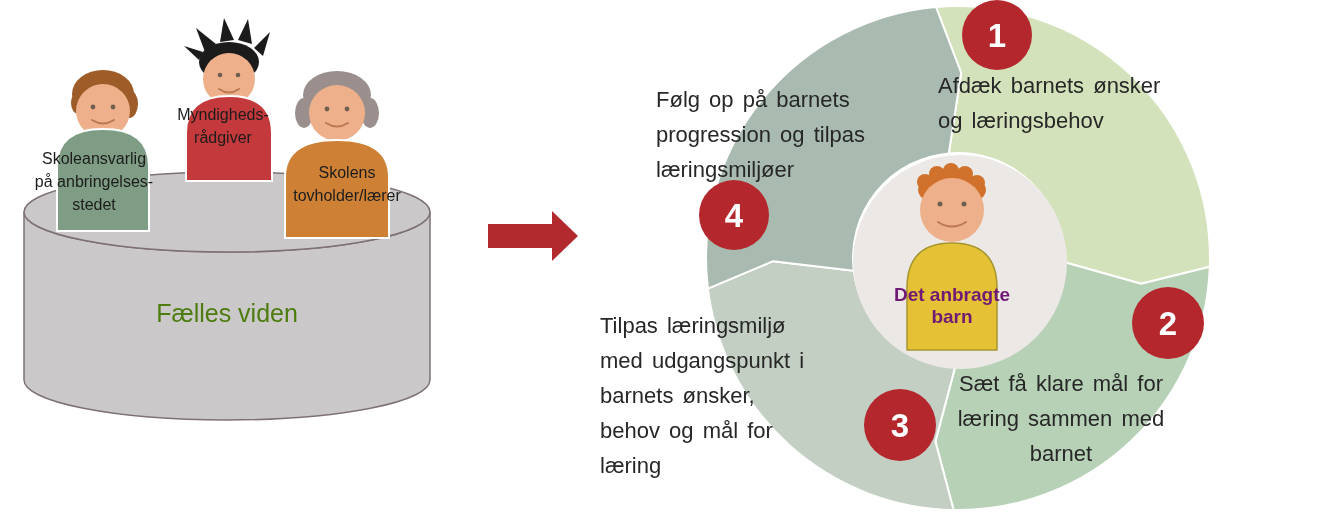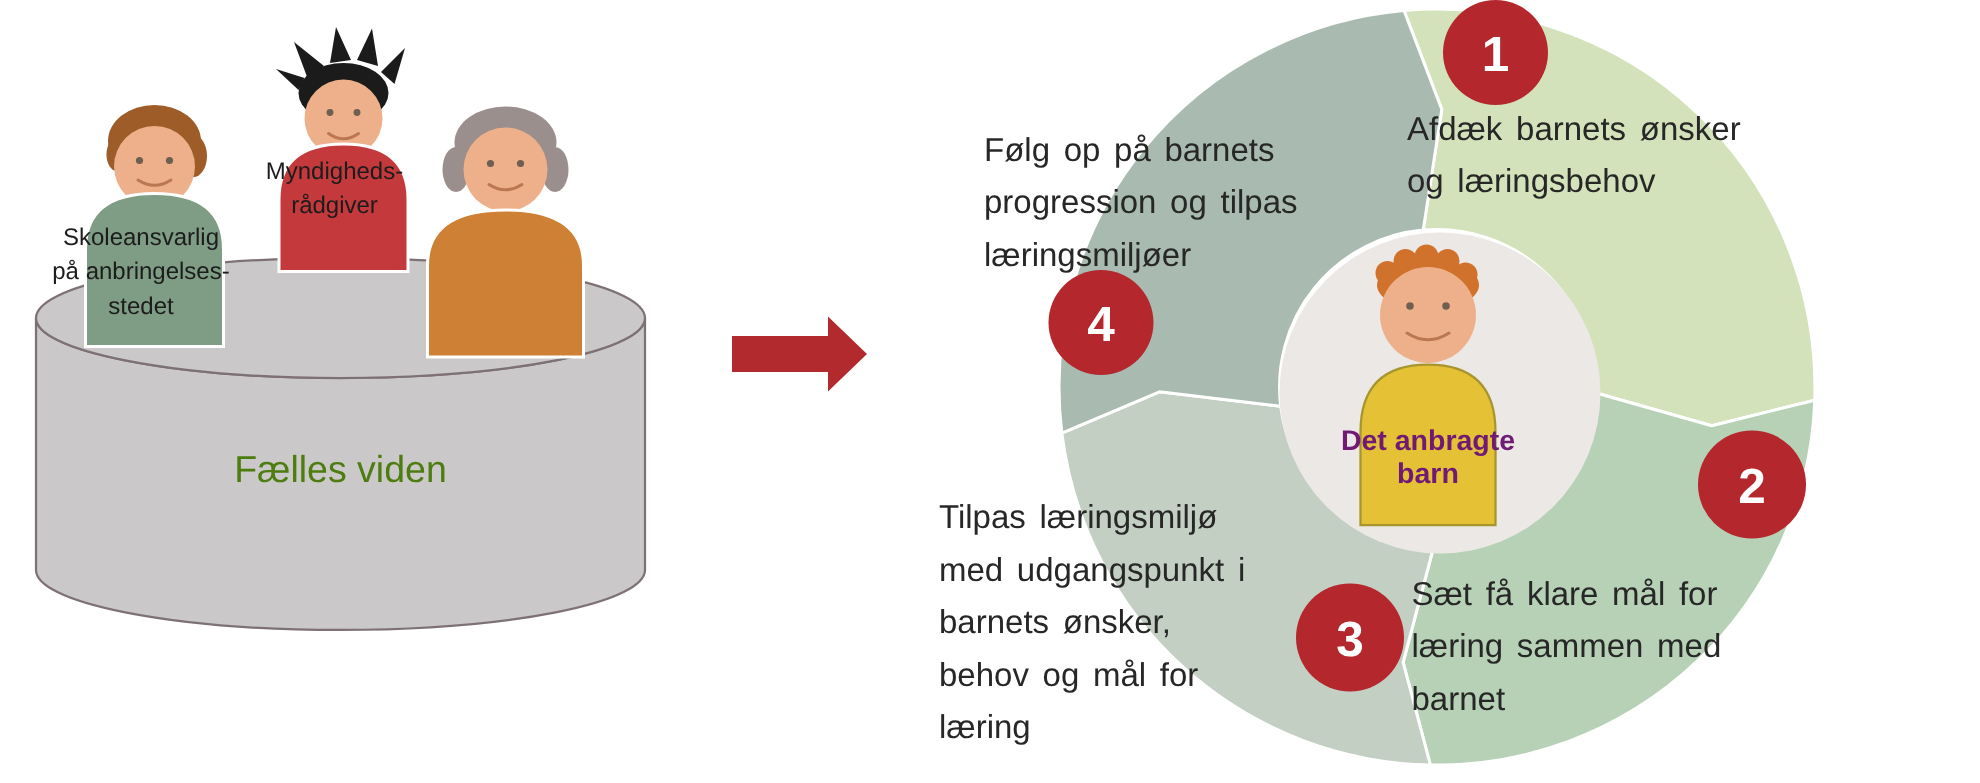--- a/index.html
+++ b/index.html
@@ -17,22 +17,22 @@
     position:absolute;z-index:2;
     white-space:pre-line;
     color:#272727;
   }
   .step-label{
     font-size:22px;line-height:35px;word-spacing:3px;
     text-align:left;
   }
   #step4-label{left:656px;top:46px;width:250px;margin-top:36px;}
   #step1-label{left:918px;top:68px;width:250px;margin-left:20px;}
-  #step2-label{left:941px;top:378px;width:240px;}
-  #step3-label{left:626px;top:308px;width:300px;margin-top:19px;}
+  #step2-label{left:941px;top:366px;width:240px;text-align:center;}
+  #step3-label{left:600px;top:308px;width:300px;}
   #center-label{
     left:872px;top:284px;width:160px;
     text-align:center;font-weight:bold;
     font-size:19px;line-height:22px;color:#701a75;
   }
   .person-label{
     font-size:16px;line-height:23px;text-align:center;color:#1c1c1c;
   }
   #person1-label{left:8px;top:147px;width:172px;}
   #person2-label{left:158px;top:103px;width:130px;}
@@ -146,20 +146,22 @@
       <circle cx="134" cy="215" r="35" fill="#b4272d"></circle>
       <text x="134" y="227" text-anchor="middle" font-size="33" font-weight="bold" fill="#ffffff" font-family="Liberation Sans, sans-serif">4</text>
     </g>
   </svg>
 
   <div class="txt person-label" id="person1-label">Skoleansvarlig
 på anbringelses-
 stedet</div>
   <div class="txt person-label" id="person2-label">Myndigheds-
 rådgiver</div>
+  <div class="txt person-label" id="person3-label">Skolens
+tovholder/lærer</div>
   <div class="txt" id="cylinder-label">Fælles viden</div>
 
   <div class="txt step-label" id="step1-label">Afdæk barnets ønsker
 og læringsbehov</div>
   <div class="txt step-label" id="step2-label">Sæt få klare mål for
 læring sammen med
 barnet</div>
   <div class="txt step-label" id="step3-label">Tilpas læringsmiljø
 med udgangspunkt i
 barnets ønsker,

